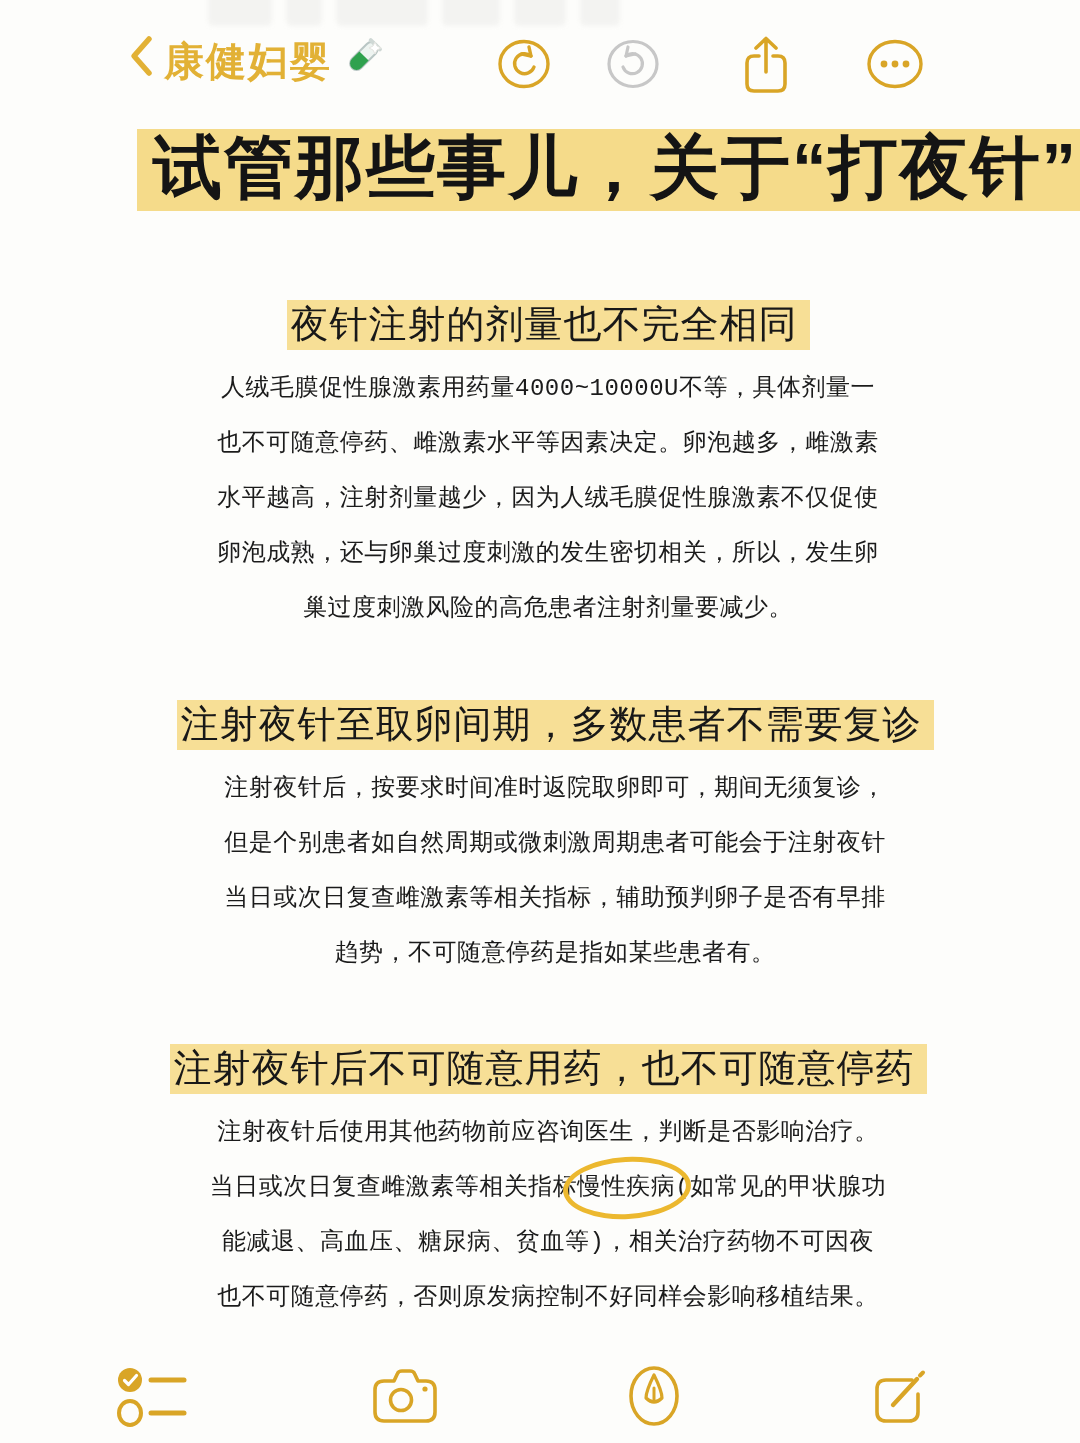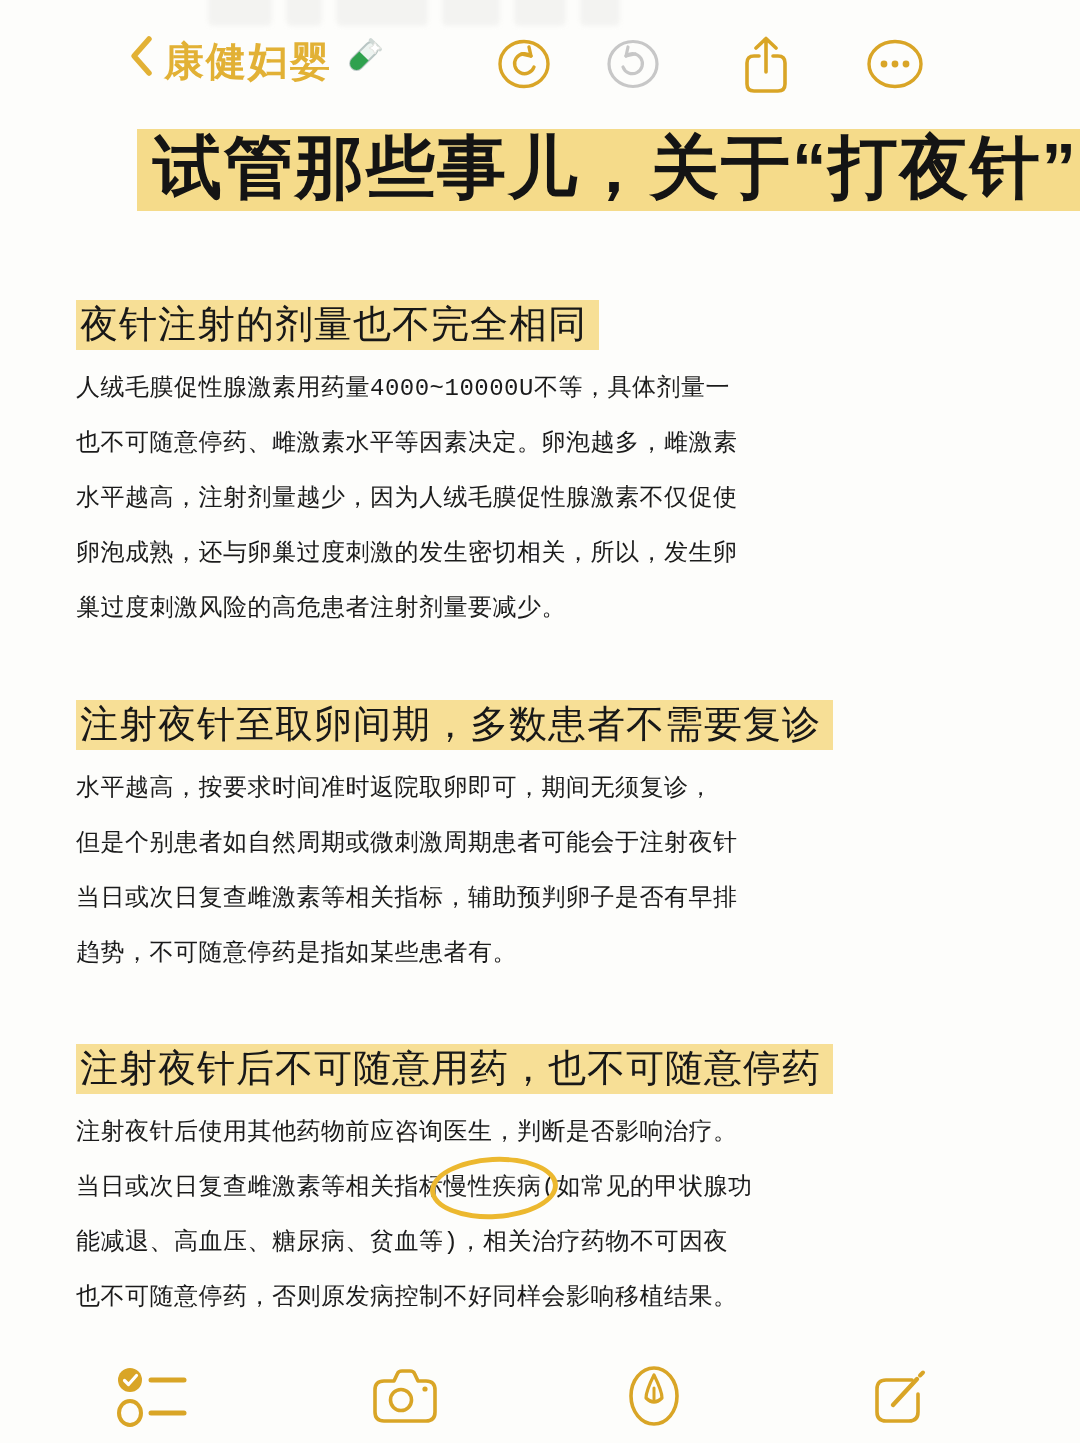--- a/index.html
+++ b/index.html
@@ -32,21 +32,21 @@
   
   .note-title{
     position:absolute;left:137px;top:129px;
     background:#f5db8a;
     padding:6px 20px 10px 16px;
     font-size:69px;font-weight:bold;color:#141414;letter-spacing:2px;
     line-height:66px;white-space:nowrap;
   }
 
   
-  .section{position:absolute;left:76px;width:944px;}
+  .section{position:absolute;left:76px;width:944px;text-align:center;}
   .section-heading{
     display:inline-block;background:#f7df96;
     font-size:38px;line-height:48px;padding:0 12px 2px 4px;
     color:#181818;letter-spacing:1px;white-space:nowrap;
   }
   .body-lines{margin-top:12px;}
   .line{
     height:55px;line-height:54px;font-size:24px;letter-spacing:.5px;
     white-space:nowrap;color:#1b1b1b;font-family:Liberation Mono, monospace;
   }
@@ -139,22 +139,22 @@
 <div class="note-title">试管那些事儿，关于“打夜针”</div>
 
 <div id="sections-root">
     <div class="section" style="top: 300px;"><div class="section-heading">夜针注射的剂量也不完全相同</div><div class="body-lines">
         <div class="line"><span>人绒毛膜促性腺激素用药量4000~10000U不等，具体剂量一</span></div>
         <div class="line"><span>也不可随意停药、雌激素水平等因素决定。</span><span class="seg-dash">卵泡越多，雌激素</span></div>
         <div class="line"><span class="seg-dash">水平越高，注射剂量越少</span><span>，因为人绒毛膜促性腺激素不仅促使</span></div>
         <div class="line"><span>卵泡成熟，还与卵巢过度刺激的发生密切相关，所以，发生卵</span></div>
         <div class="line"><span>巢过度刺激风险的高危患者注射剂量要减少。</span></div>
       </div></div>
-    <div class="section" style="top: 700px;"><div class="section-heading">注射夜针至取卵间期，多数患者不需要复诊</div><div class="body-lines">
-        <div class="line"><span>水平越高，按要求时间</span><span class="seg-dash">准时返院取卵</span><span>即可，期间无须复诊，</span></div>
+    <div class="section" style="top: 700px; margin-left: 7px;"><div class="section-heading">注射夜针至取卵间期，多数患者不需要复诊</div><div class="body-lines">
+        <div class="line"><span>注射夜针后，按要求时间</span><span class="seg-dash">准时返院取卵</span><span>即可，期间无须复诊，</span></div>
         <div class="line"><span>但是个别患者如自然周期或微刺激周期患者可能会于注射夜针</span></div>
         <div class="line"><span>当日或次日复查雌激素等相关指标，辅助预判卵子是否有早排</span></div>
         <div class="line"><span>趋势，不可随意停药是指如某些患者有。</span></div>
       </div></div>
     <div class="section" style="top: 1044px;"><div class="section-heading">注射夜针后不可随意用药，也不可随意停药</div><div class="body-lines">
         <div class="line"><span>注射夜针后使用其他药物前应咨询医生，判断是否影响治疗。</span></div>
         <div class="line"><span>当日或次日复查雌激素等相关指标</span><span class="seg-circle">慢性疾病</span><span>(如常见的甲状腺功</span></div>
         <div class="line"><span>能减退、高血压、糖尿病、贫血等)，相关治疗药物不可因夜</span></div>
         <div class="line"><span>也不可随意停药，否则原发病控制不好同样会影响移植结果。</span></div>
       </div></div>

